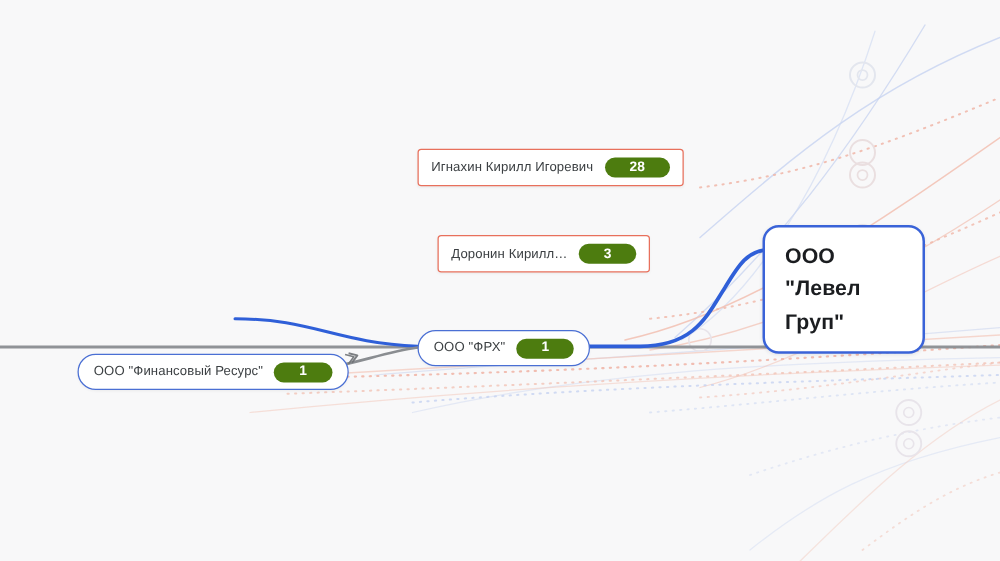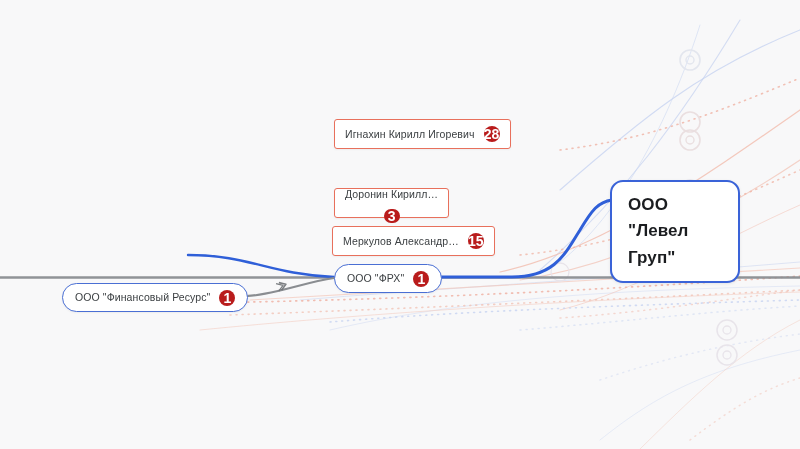--- a/index.html
+++ b/index.html
@@ -40,27 +40,27 @@
     color: #3c4043;
     font-size: 10.5px;
     letter-spacing: 0.1px;
     line-height: 1;
   }
   .badge {
     display: inline-flex;
     align-items: center;
     justify-content: center;
     border-radius: 999px;
-    background: #b91c1c;
+    background: #4d7c0f;
     color: #ffffff;
-    font-size: 14px;
+    font-size: 11px;
     font-weight: bold;
     min-width: 16px;
     height: 16px;
-    padding: 0 0;
+    padding: 0 20px;
     box-sizing: border-box;
     line-height: 1;
   }
 
   
   .node.rect {
     border: 1.4px solid #e8705c;
     border-radius: 3px;
     padding: 0 10px;
     height: 30px;
@@ -89,21 +89,21 @@
   .node.main .label {
     color: #1b1d20;
     font-size: 17px;
     font-weight: bold;
     line-height: 1.55;
     white-space: pre-line;
   }
 
   
   #node-ignahin        { left: 334px; top: 119px; }
-  #node-doronin        { left: 334px; top: 188px; flex-direction: column; }
+  #node-doronin        { left: 350px; top: 188px; }
   #node-merkulov       { left: 332px; top: 226px; }
   #node-voronina       { left: 62px;  top: 240px; }
   #node-finresurs      { left: 62px;  top: 283px; }
   #node-frh            { left: 334px; top: 264px; }
   #node-levelgroup     { left: 610px; top: 180px; width: 130px; }
 </style>
 </head>
 <body>
 
 <div id="canvas">
@@ -169,24 +169,20 @@
   <div class="node rect" id="node-ignahin">
     <span class="label">Игнахин Кирилл Игоревич</span>
     <span class="badge">28</span>
   </div>
 
   <div class="node rect" id="node-doronin">
     <span class="label">Доронин Кирилл…</span>
     <span class="badge">3</span>
   </div>
 
-  <div class="node rect" id="node-merkulov">
-    <span class="label">Меркулов Александр…</span>
-    <span class="badge">15</span>
-  </div>
 
 
   <div class="node pill" id="node-finresurs">
     <span class="label">ООО "Финансовый Ресурс"</span>
     <span class="badge">1</span>
   </div>
 
   <div class="node pill" id="node-frh">
     <span class="label">ООО "ФРХ"</span>
     <span class="badge">1</span>

